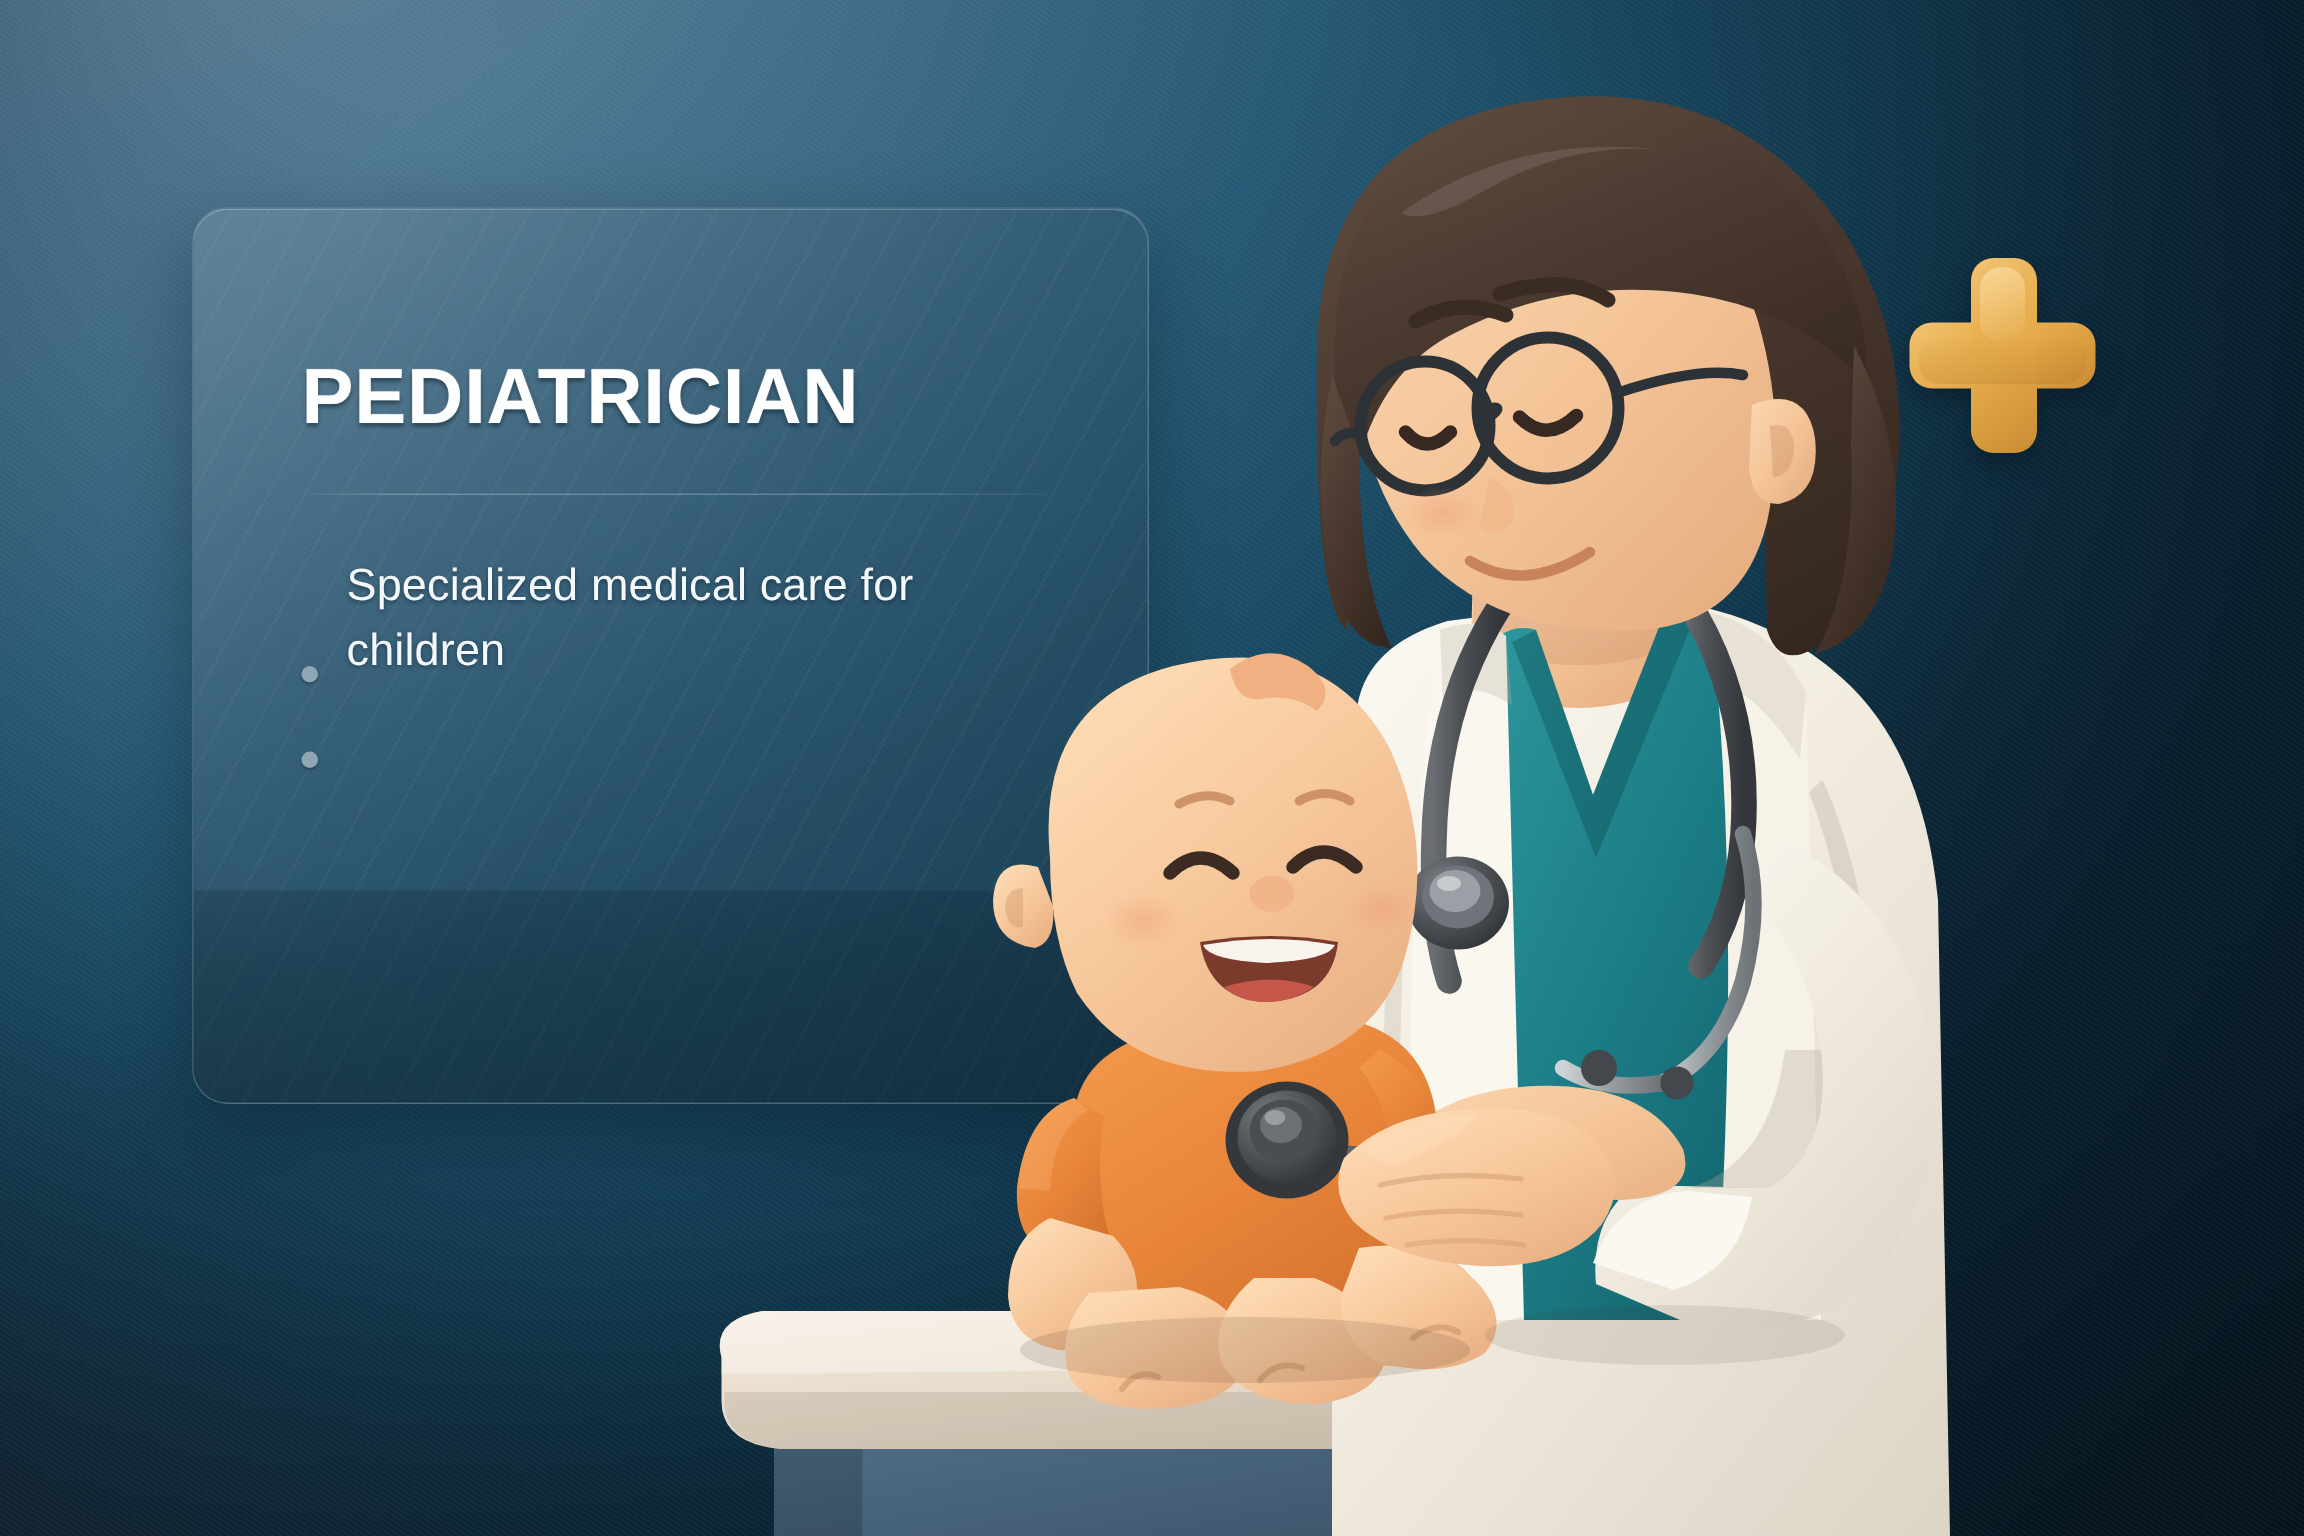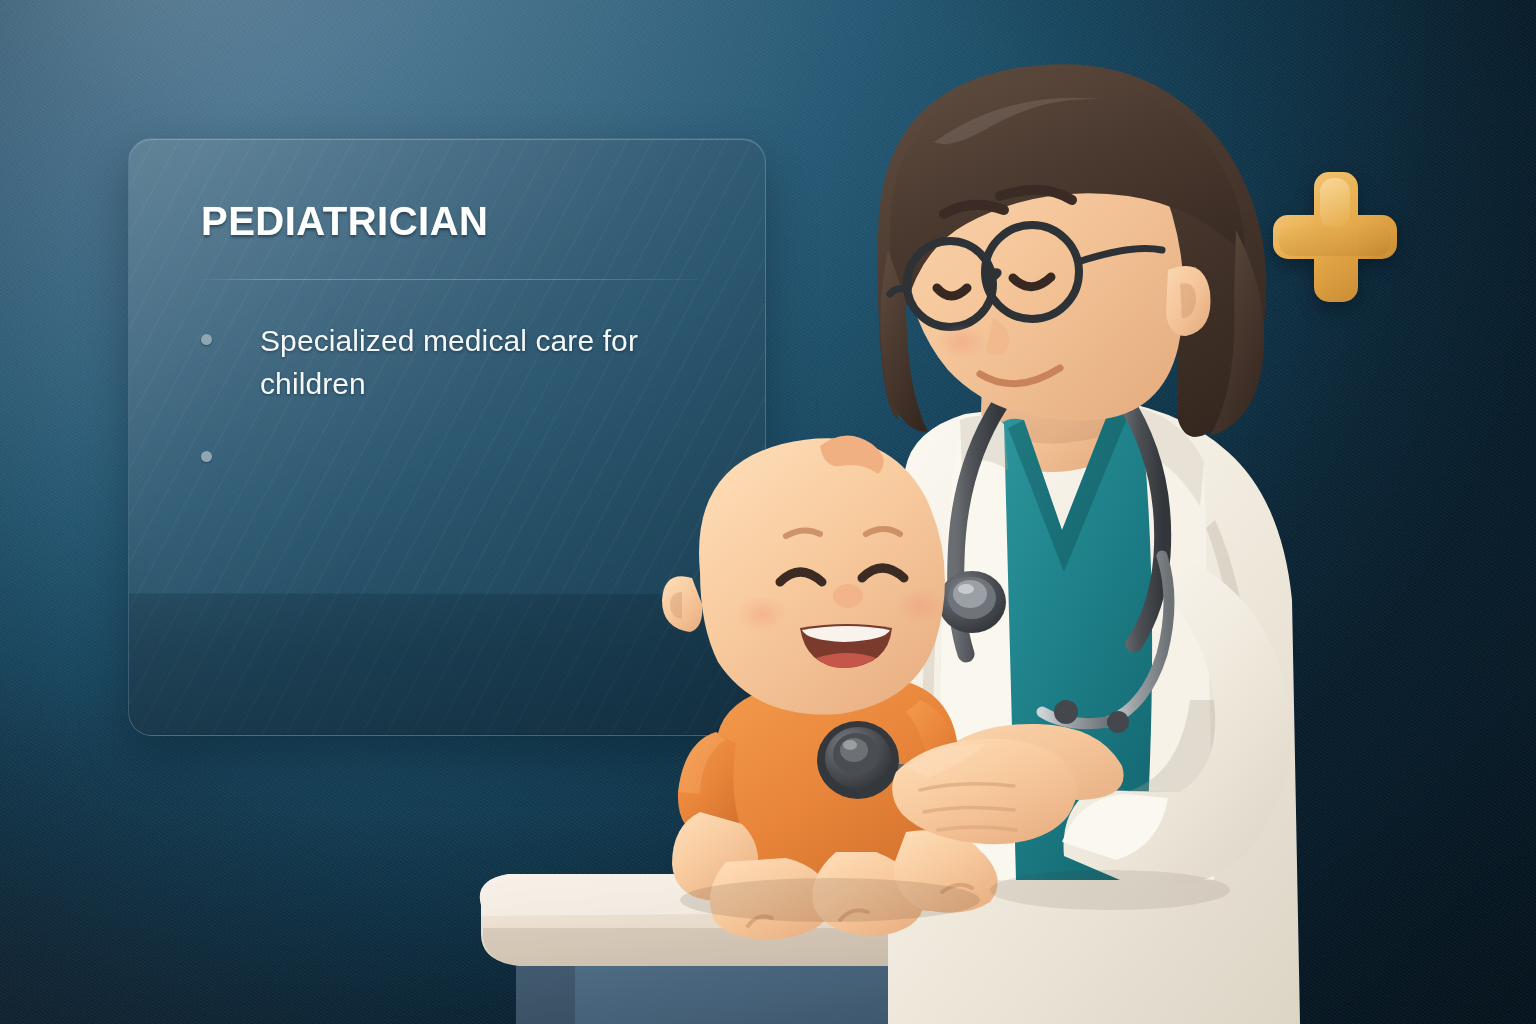--- a/index.html
+++ b/index.html
@@ -116,48 +116,48 @@
     pointer-events: none;
   }
 
   
   .card-inner {
     position: relative;
     z-index: 3;
     padding: 62px 0 0 72px;
   }
   #page-title {
-    font-size: 40px;
+    font-size: 52px;
     font-weight: 700;
     letter-spacing: 0.5px;
     color: #fdfefe;
     line-height: 1;
     text-shadow:
       0 2px 3px rgba(4,16,26,0.52),
       0 0 1px rgba(255,255,255,0.6);
     white-space: nowrap;
+    margin-top: 38px;
   }
   #title-divider {
     margin-top: 38px;
     width: 498px; height: 1px;
     background: linear-gradient(90deg,
       rgba(198,220,232,0.04) 0%,
       rgba(198,220,232,0.34) 14%,
       rgba(198,220,232,0.30) 72%,
       rgba(198,220,232,0.04) 100%);
   }
   #feature-list {
     list-style: none;
     margin-top: 40px;
   }
   .feature-item {
     display: flex;
-    align-items: flex-start;
+    align-items: flex-end;
     margin-bottom: 32px;
-    gap: 29px;
   }
   .feature-bullet {
     flex: 0 0 auto;
     width: 11px; height: 11px;
     border-radius: 50%;
     background: #8fa6b4;
     margin-top: 14px;
     margin-right: 19px;
     box-shadow: 0 1px 2px rgba(4,16,26,0.4);
   }

